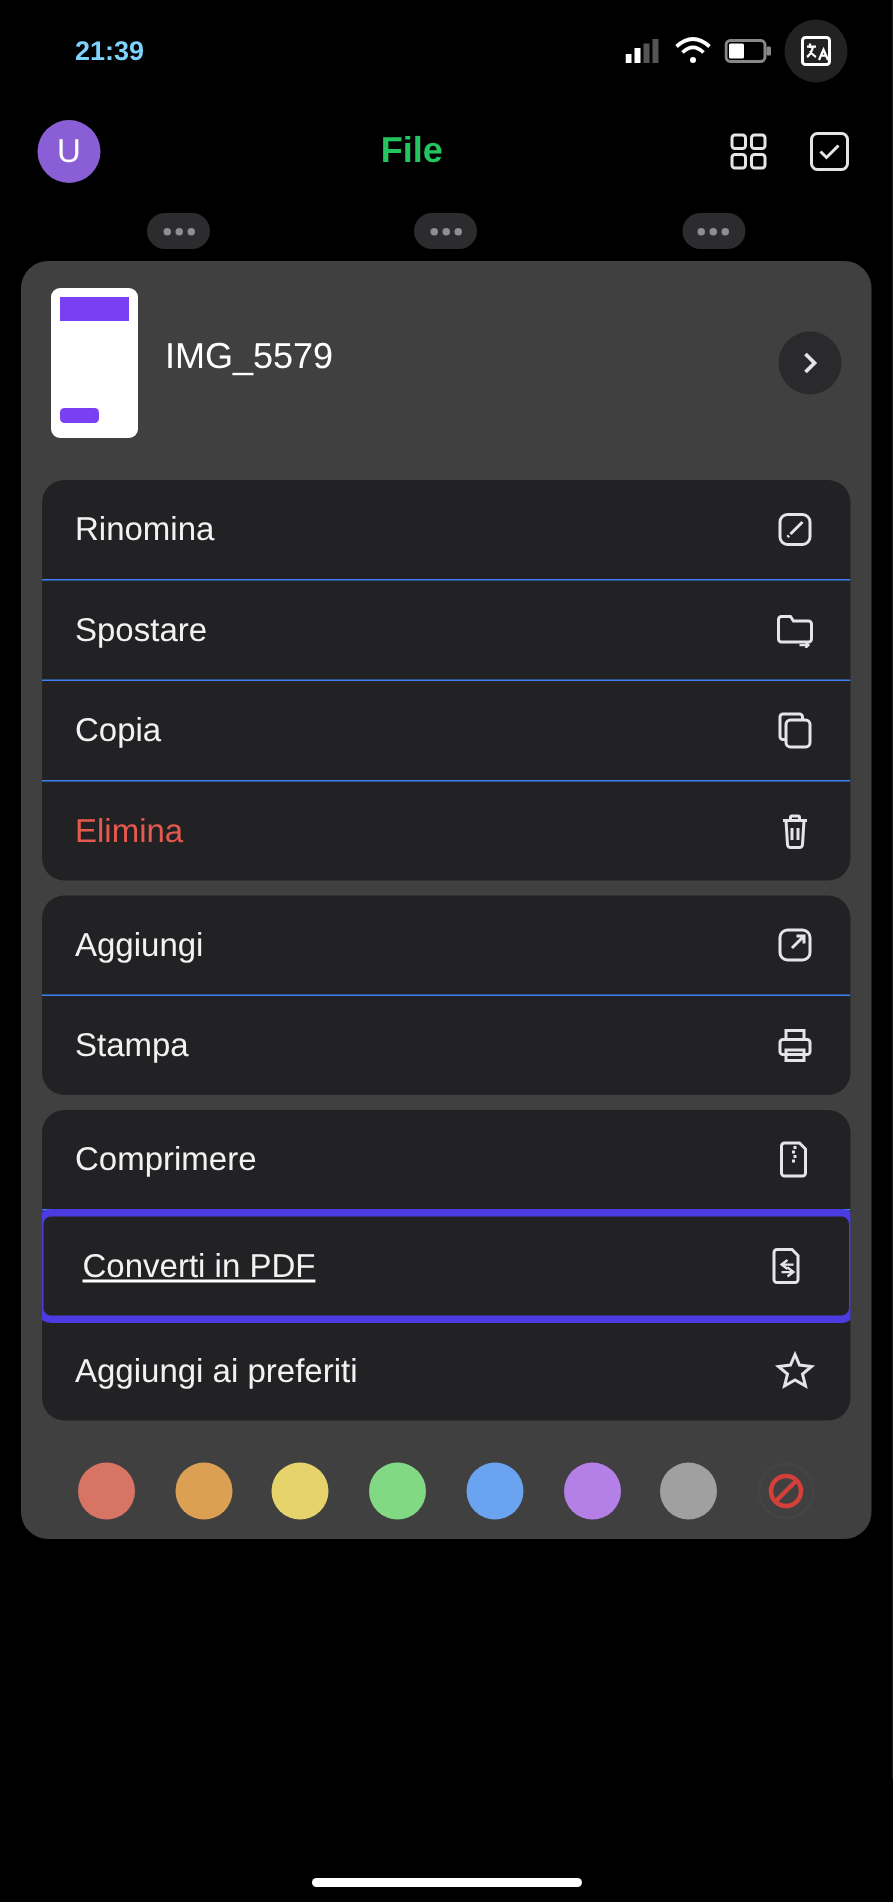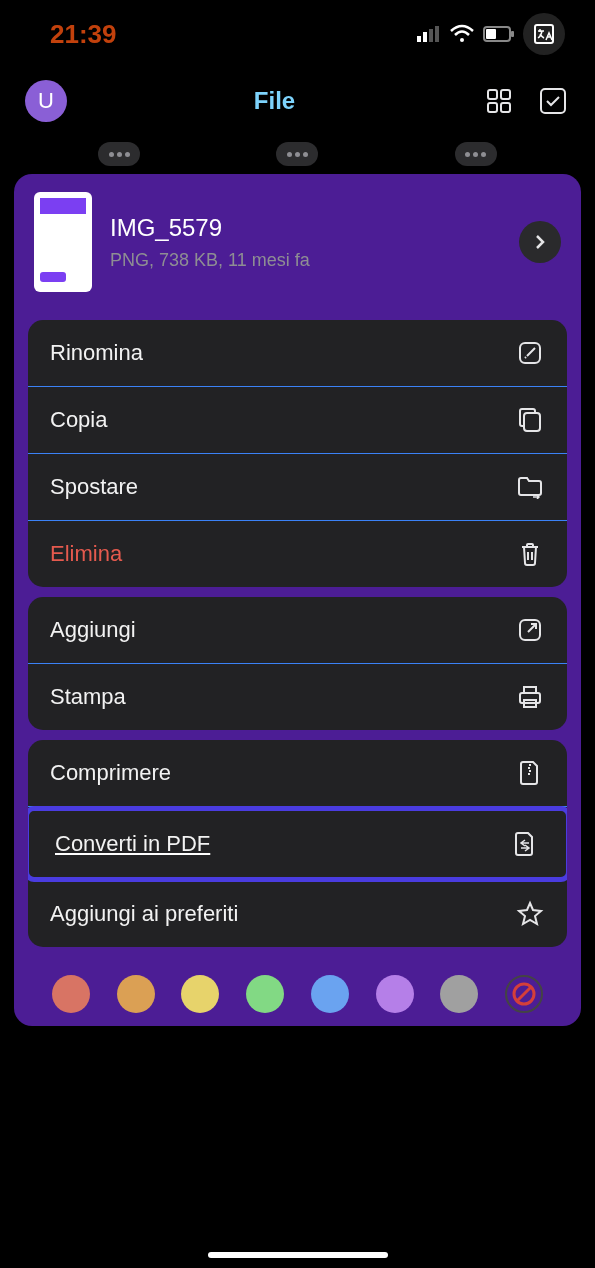--- a/index.html
+++ b/index.html
@@ -12,50 +12,50 @@
       overflow: hidden;
       position: relative;
     }
     .status-bar {
       display: flex;
       justify-content: space-between;
       align-items: center;
       padding: 18px 30px 10px 50px;
       height: 60px;
     }
-    .status-time { font-size: 26px; font-weight: 600; color: #c2410c; }
+    .status-time { font-size: 18px; font-weight: 600; color: #7dd3fc; }
     .status-icons { display: flex; align-items: center; gap: 8px; }
     .status-icons svg { display: block; }
     .translate-badge {
       width: 42px; height: 42px;
       background: #222;
       border-radius: 50%;
       display: flex; align-items: center; justify-content: center;
     }
     .header {
       display: flex; align-items: center; justify-content: space-between;
       padding: 20px 25px 15px;
     }
     .avatar {
       width: 42px; height: 42px; border-radius: 50%;
       background: #8a5fd6;
       display: flex; align-items: center; justify-content: center;
       font-size: 22px; font-weight: 500; color: #fff;
     }
-    .header-title { font-size: 24px; font-weight: 600; color: #7dd3fc; }
+    .header-title { font-size: 24px; font-weight: 600; color: #22c55e; }
     .header-actions { display: flex; gap: 20px; align-items: center; }
     .header-btn { width: 34px; height: 34px; display: flex; align-items: center; justify-content: center; }
     .dim-row { display: flex; justify-content: space-around; padding: 5px 30px 8px; }
     .dim-pill {
       width: 42px; height: 24px; background: #2c2c2e; border-radius: 12px;
       display: flex; align-items: center; justify-content: center; gap: 3px;
     }
     .dot { width: 5px; height: 5px; background: #8e8e93; border-radius: 50%; }
     .sheet {
-      background: #4c1d95;
+      background: #404040;
       margin: 0 14px;
       border-radius: 18px;
       padding: 0 0 8px 0;
     }
     .file-header {
       display: flex; align-items: center; padding: 18px 20px;
       gap: 18px;
     }
     .thumb {
       width: 58px; height: 100px; background: #fff; border-radius: 6px;
@@ -180,54 +180,53 @@
       <span class="dot"></span>
       <span class="dot"></span>
     </div>
 </div>
 
 <div class="sheet">
   <div class="file-header">
     <div class="thumb"></div>
     <div class="file-info">
       <div class="file-name">IMG_5579</div>
-      <div class="file-meta">PNG, 738 KB, 11 mesi fa</div>
     </div>
     <div class="chevron-btn">
       <svg width="18" height="18" viewBox="0 0 18 18">
           <path d="M6 3 l6 6 l-6 6" stroke-width="2.5"></path>
         </svg>
     </div>
   </div>
 
   <div class="group">
     <div class="menu-item">
       <span class="menu-label">Rinomina</span>
       <span class="menu-icon">
           <svg width="26" height="26" viewBox="0 0 26 26">
             <rect x="3" y="3" width="20" height="20" rx="5"></rect>
             <path d="M10 16 l8-8 M9 17 l-1 1"></path>
           </svg>
         </span>
     </div>
     <div class="menu-item">
+      <span class="menu-label">Spostare</span>
+      <span class="menu-icon">
+          <svg width="28" height="24" viewBox="0 0 28 24">
+            <path d="M3 6 v12 a2 2 0 0 0 2 2 h18 a2 2 0 0 0 2-2 V8 a2 2 0 0 0-2-2 h-10 l-2-3 h-6 a2 2 0 0 0-2 2 z"></path>
+            <path d="M17 22 h6 M21 20 l2 2 l-2 2" stroke-width="1.5"></path>
+          </svg>
+        </span>
+    </div>
+    <div class="menu-item">
       <span class="menu-label">Copia</span>
       <span class="menu-icon">
           <svg width="26" height="28" viewBox="0 0 26 28">
             <rect x="7" y="7" width="16" height="18" rx="3"></rect>
             <path d="M7 20 h-2 a2 2 0 0 1-2-2 V5 a2 2 0 0 1 2-2 h11 a2 2 0 0 1 2 2 v2"></path>
-          </svg>
-        </span>
-    </div>
-    <div class="menu-item">
-      <span class="menu-label">Spostare</span>
-      <span class="menu-icon">
-          <svg width="28" height="24" viewBox="0 0 28 24">
-            <path d="M3 6 v12 a2 2 0 0 0 2 2 h18 a2 2 0 0 0 2-2 V8 a2 2 0 0 0-2-2 h-10 l-2-3 h-6 a2 2 0 0 0-2 2 z"></path>
-            <path d="M17 22 h6 M21 20 l2 2 l-2 2" stroke-width="1.5"></path>
           </svg>
         </span>
     </div>
     <div class="menu-item danger">
       <span class="menu-label">Elimina</span>
       <span class="menu-icon">
           <svg width="24" height="26" viewBox="0 0 24 26" stroke="#e55a4e">
             <path d="M4 6 h16 M9 6 V4 a1 1 0 0 1 1-1 h4 a1 1 0 0 1 1 1 v2 M6 6 l1 16 a2 2 0 0 0 2 2 h6 a2 2 0 0 0 2-2 l1-16 M10 11 v8 M14 11 v8"></path>
           </svg>
         </span>

